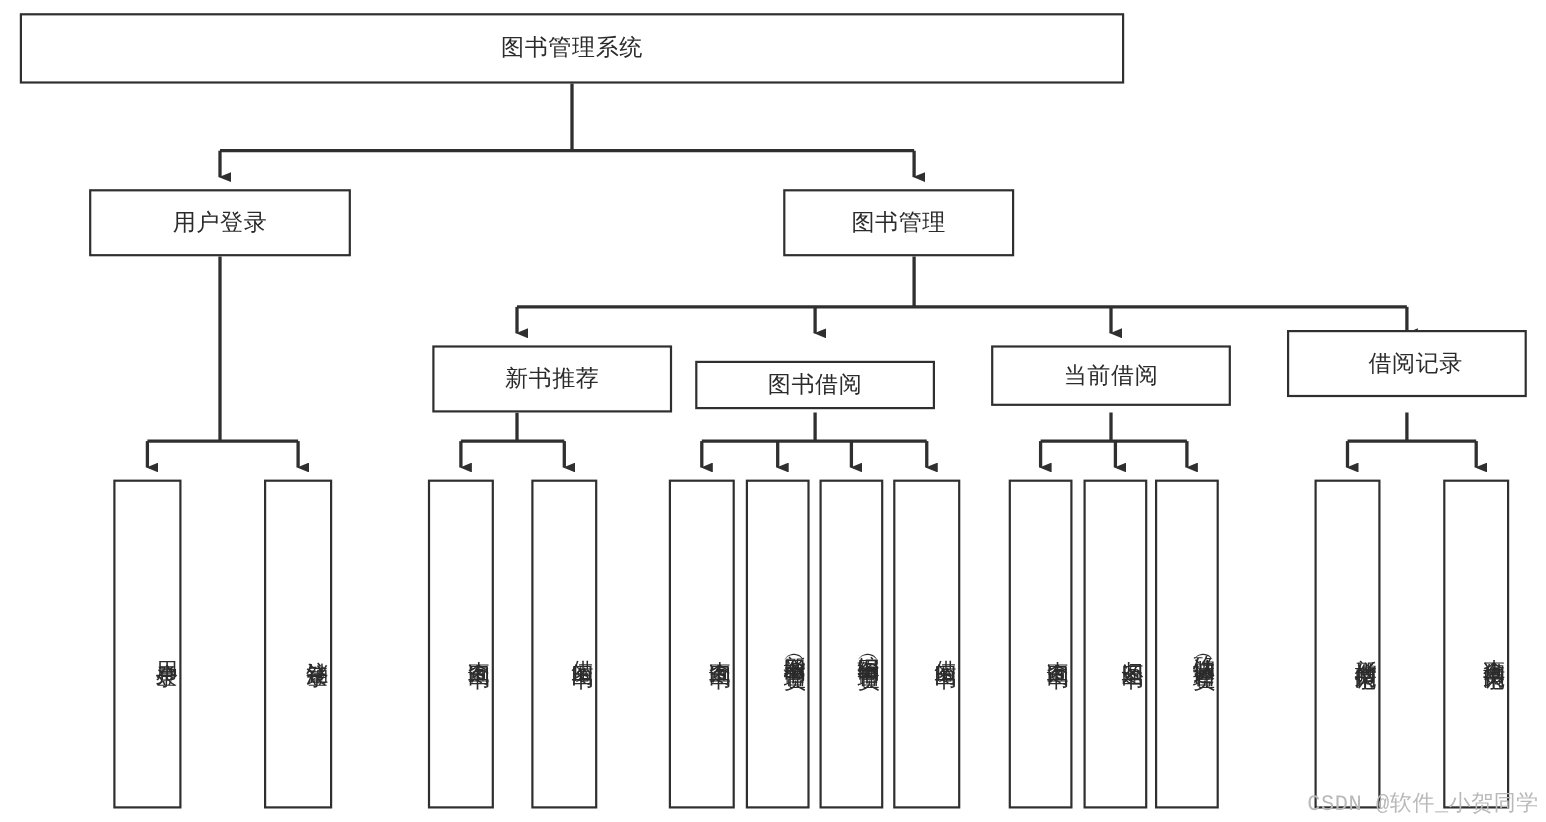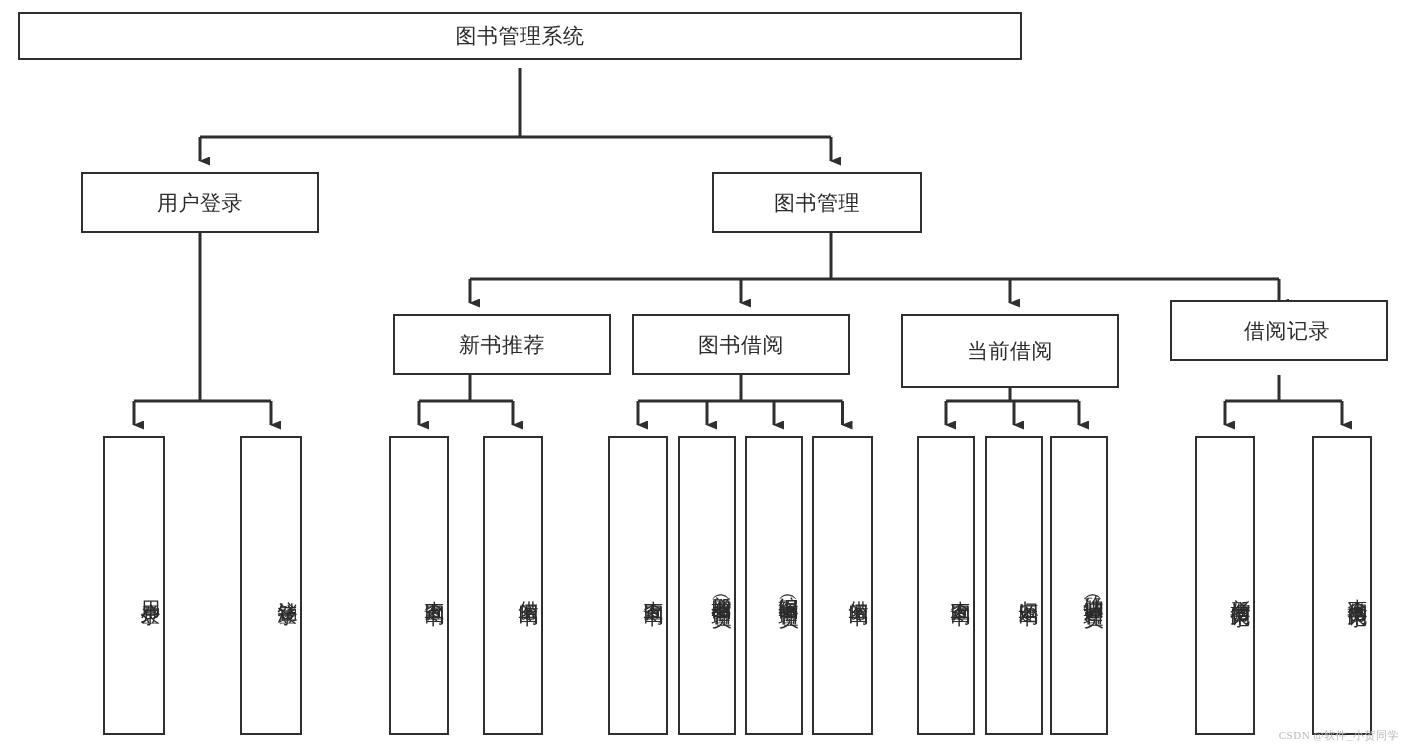--- a/index.html
+++ b/index.html
@@ -53,24 +53,24 @@
     padding-top: 6px;
   }
   .node-label {
     display: block;
     white-space: pre-wrap;
   }
   #watermark {
     position: absolute;
     right: 6px;
     bottom: 4px;
-    font-size: 11px;
+    font-size: 20px;
     color: #b9b9b9;
     letter-spacing: 0.5px;
-    font-family: Liberation Serif, serif;
+    font-family: Liberation Mono, monospace;
     white-space: nowrap;
   }
 </style>
 </head>
 <body>
 
 <div id="diagram-root">
   <svg id="edge-layer" viewBox="0 0 1405 747" width="1405" height="747" xmlns="http://www.w3.org/2000/svg">
     <defs>
       <marker id="arrowhead" markerWidth="9" markerHeight="11" refX="4.5" refY="10" orient="auto" markerUnits="userSpaceOnUse">
@@ -108,36 +108,36 @@
         <path d="M 1014 401 L 1014 425" marker-end="url(#arrowhead)"></path>
         <path d="M 1079 401 L 1079 425" marker-end="url(#arrowhead)"></path>
         <path d="M 1279 375 L 1279 401"></path>
         <path d="M 1225 401 L 1342 401"></path>
         <path d="M 1225 401 L 1225 425" marker-end="url(#arrowhead)"></path>
         <path d="M 1342 401 L 1342 425" marker-end="url(#arrowhead)"></path>
       </g>
   </svg>
 
   <div id="nodes-group">
-      <div class="node horizontal" style="left: 18px; top: 12px; width: 1004px; height: 48px;">
+      <div class="node horizontal" style="left: 18px; top: 12px; width: 1004px; height: 64px;">
         <span class="node-label">图书管理系统</span>
       </div>
       <div class="node horizontal" style="left: 81px; top: 172px; width: 238px; height: 61px;">
         <span class="node-label">用户登录</span>
       </div>
       <div class="node horizontal" style="left: 712px; top: 172px; width: 210px; height: 61px;">
         <span class="node-label">图书管理</span>
       </div>
       <div class="node horizontal" style="left: 361px; top: 314px; width: 218px; height: 61px; margin-left: 32px;">
         <span class="node-label">新书推荐</span>
       </div>
-      <div class="node horizontal" style="left: 632px; top: 314px; width: 218px; height: 61px;">
+      <div class="node horizontal" style="left: 632px; top: 328px; width: 218px; height: 44px;">
         <span class="node-label">图书借阅</span>
       </div>
-      <div class="node horizontal" style="left: 901px; top: 314px; width: 218px; height: 74px;">
+      <div class="node horizontal" style="left: 901px; top: 314px; width: 218px; height: 55px;">
         <span class="node-label">当前借阅</span>
       </div>
       <div class="node horizontal" style="left: 1170px; top: 300px; width: 218px; height: 61px; padding-left: 16px;">
         <span class="node-label">借阅记录</span>
       </div>
       <div class="node vertical" style="left: 103px; top: 436px; width: 62px; height: 299px;">
         <span class="node-label">用户登录</span>
       </div>
       <div class="node vertical" style="left: 240px; top: 436px; width: 62px; height: 299px;">
         <span class="node-label">注销登录</span>

